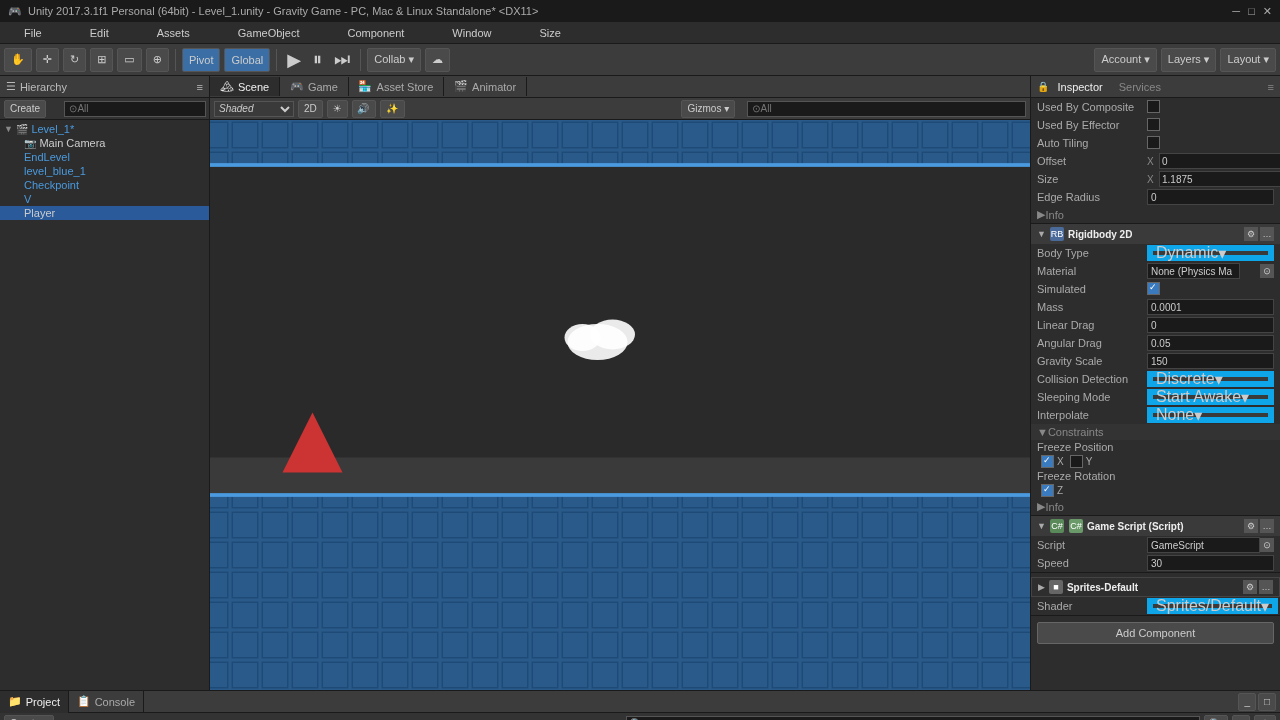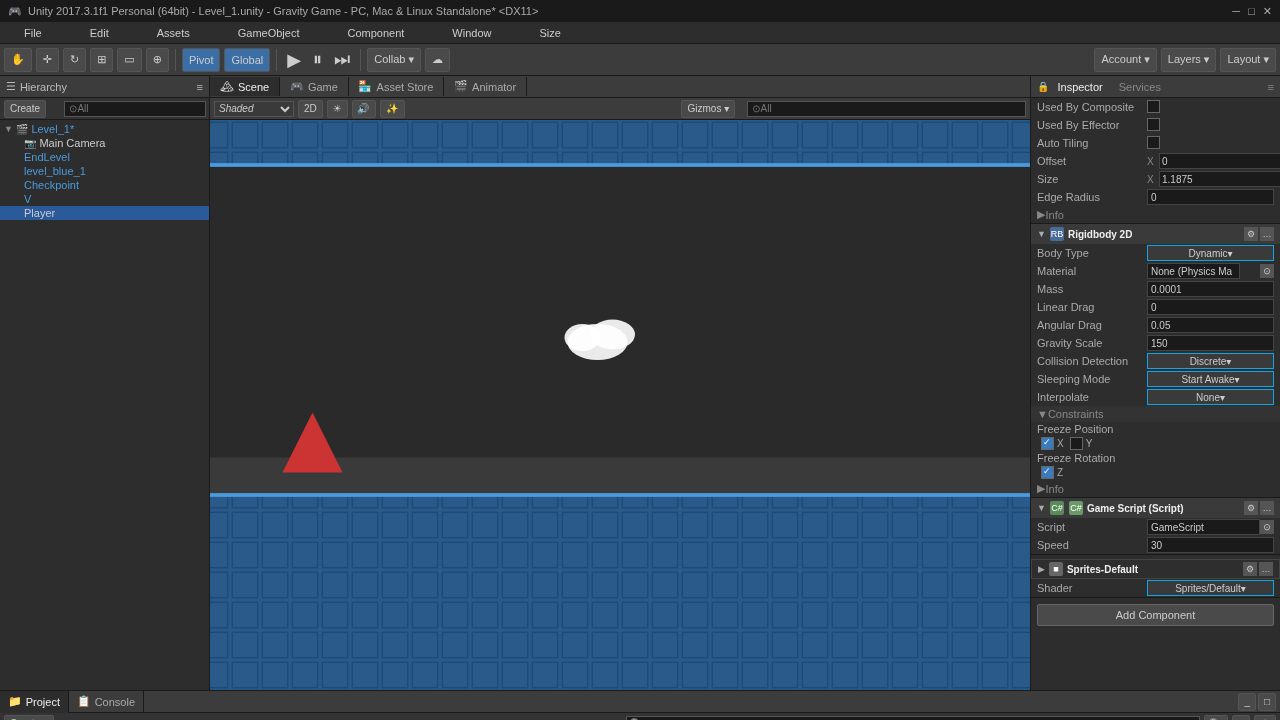--- a/index.html
+++ b/index.html
@@ -54,21 +54,21 @@
     .component-icon.blue { background: #4a6a9a; }
     .component-icon.gray { background: #666; }
     .component-title { flex: 1; font-size: 10px; color: #eee; font-weight: bold; }
     .component-btns { display: flex; gap: 2px; }
     .comp-btn { width: 14px; height: 14px; background: #555; border: none; color: #ccc; cursor: pointer; font-size: 9px; display: flex; align-items: center; justify-content: center; }
     
     .prop-row { display: flex; align-items: center; padding: 1px 6px; min-height: 18px; }
     .prop-label { width: 110px; color: #aaa; font-size: 11px; flex-shrink: 0; }
     .prop-value { flex: 1; }
     .prop-input { width: 100%; height: 16px; background: #1a1a1a; border: 1px solid #444; color: #ccc; padding: 0 3px; font-size: 10px; }
-    .prop-dropdown { width: 100%; height: 16px; background: #3a3a3a; border: 1px solid #0ea5e9; color: #ccc; padding: 0 3px; font-size: 10px; cursor: pointer; display: flex; align-items: center; justify-content: center; }
+    .prop-dropdown { width: 100%; height: 16px; background: #3a3a3a; border: 6px solid #0ea5e9; color: #ccc; padding: 0 3px; font-size: 16px; cursor: pointer; display: flex; align-items: center; justify-content: flex-start; }
     .checkbox { width: 13px; height: 13px; border: 1px solid #666; background: #1a1a1a; display: inline-block; cursor: pointer; }
     .checkbox.checked { background: #3a7abf; position: relative; }
     .checkbox.checked::after { content: '✓'; color: white; font-size: 9px; position: absolute; top: -1px; left: 1px; }
     .xy-row { display: flex; gap: 2px; flex: 1; }
     .xy-group { display: flex; align-items: center; gap: 2px; flex: 1; }
     .xy-label { color: #888; font-size: 10px; width: 10px; }
     .xy-input { flex: 1; height: 16px; background: #1a1a1a; border: 1px solid #444; color: #ccc; padding: 0 2px; font-size: 10px; }
     
     .section-toggle { display: flex; align-items: center; padding: 2px 6px; cursor: pointer; color: #888; font-size: 11px; }
     .freeze-row { padding: 1px 6px; }
@@ -346,20 +346,26 @@
           </div>
         </div>
         <div class="prop-row">
           <span class="prop-label">Material</span>
           <div class="prop-value" style="display:flex; align-items:center; gap:20px;">
             <input class="prop-input" style="flex: 1 1 0%;" type="text" value="None (Physics Ma">
             <button style="width:14px;height:14px;background:#555;border:none;color:#ccc;font-size:9px;cursor:pointer;">⊙</button>
           </div>
         </div>
         <div class="prop-row">
+          <span class="prop-label">Simulated</span>
+          <div class="prop-value">
+            <span class="checkbox checked"></span>
+          </div>
+        </div>
+        <div class="prop-row">
           <span class="prop-label">Mass</span>
           <div class="prop-value">
             <input class="prop-input" type="text" value="0.0001" style="">
           </div>
         </div>
         <div class="prop-row">
           <span class="prop-label">Linear Drag</span>
           <div class="prop-value">
             <input class="prop-input" type="text" value="0" style="">
           </div>

